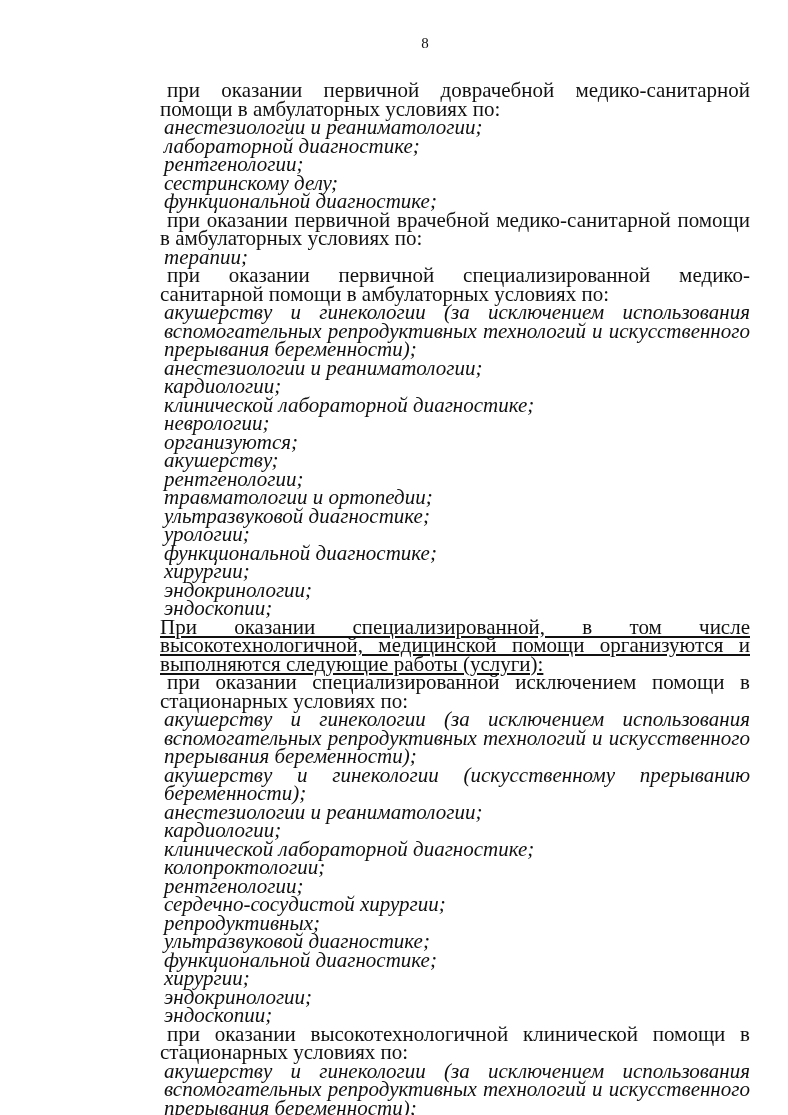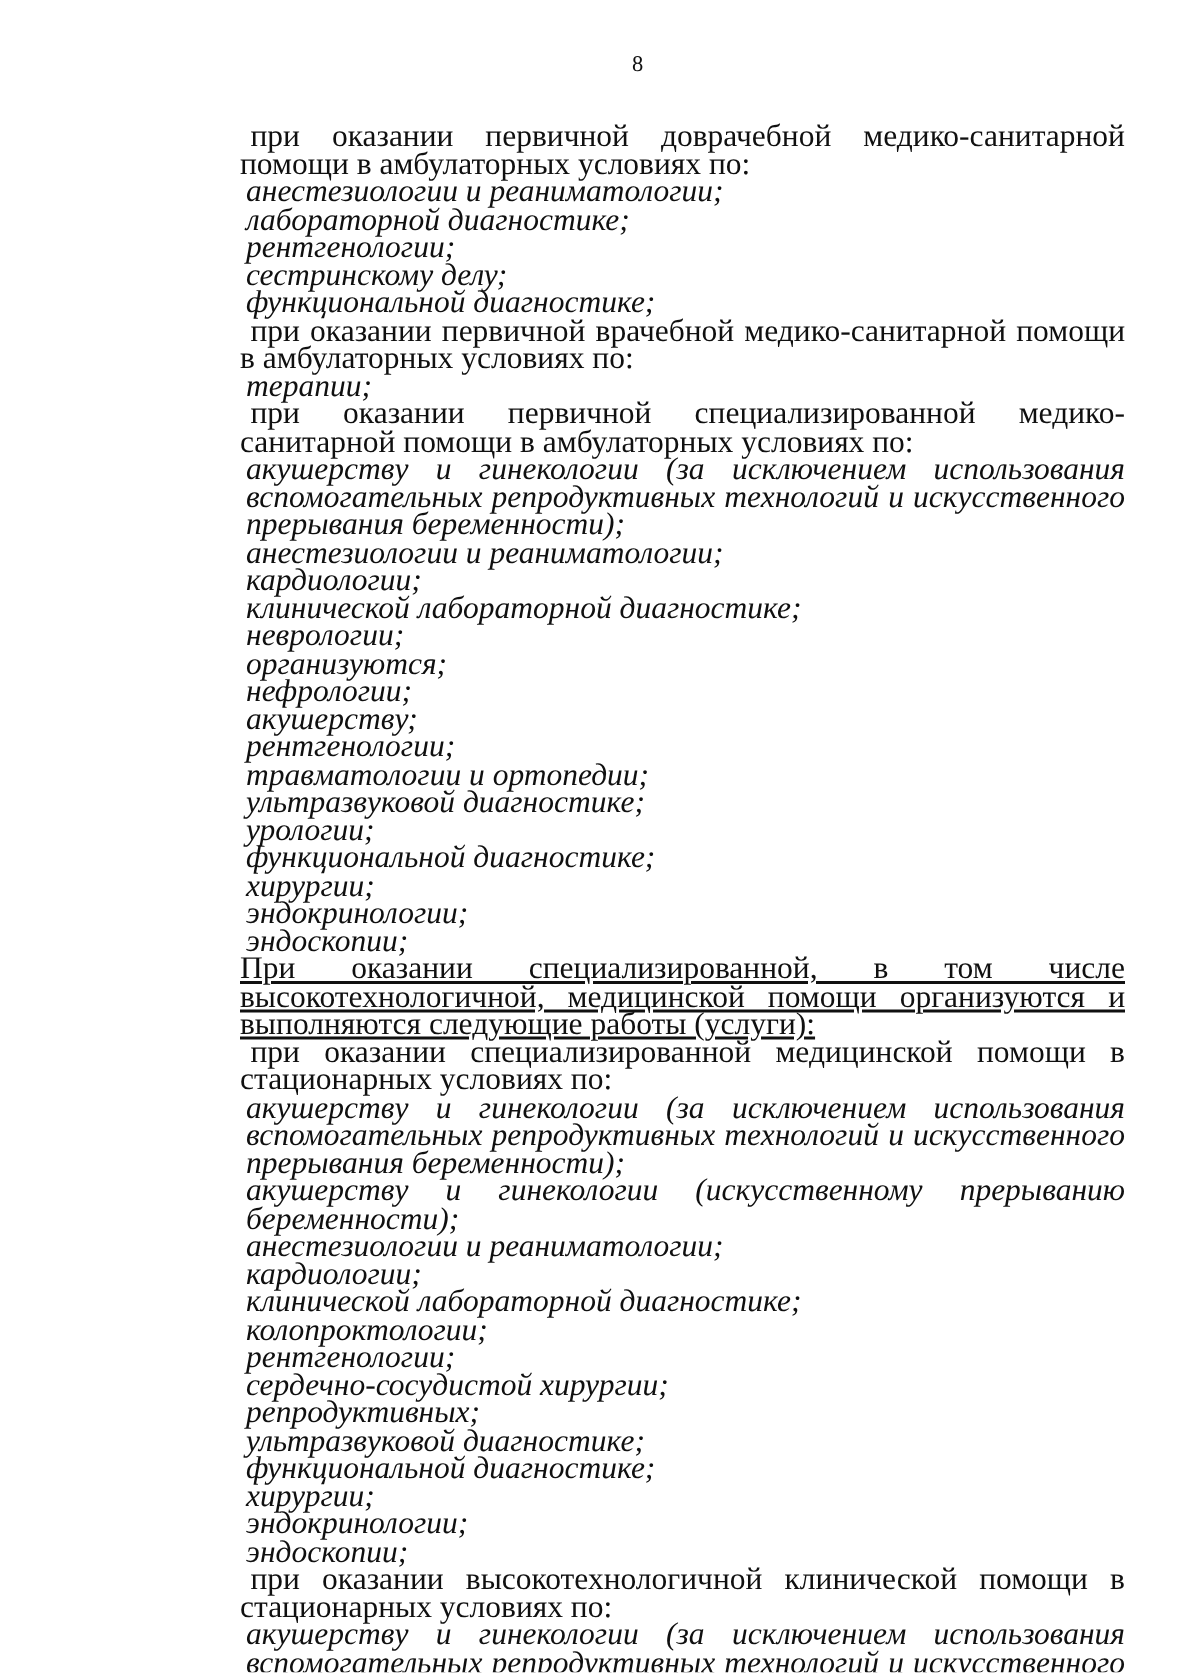--- a/index.html
+++ b/index.html
@@ -64,32 +64,31 @@
       <p class="item">функциональной диагностике;</p>
       <p class="clause">при оказании первичной врачебной медико-санитарной помощи в амбулаторных условиях по:</p>
       <p class="item">терапии;</p>
       <p class="clause">при оказании первичной специализированной медико-санитарной помощи в амбулаторных условиях по:</p>
       <p class="item">акушерству и гинекологии (за исключением использования вспомогательных репродуктивных технологий и искусственного прерывания беременности);</p>
       <p class="item">анестезиологии и реаниматологии;</p>
       <p class="item">кардиологии;</p>
       <p class="item">клинической лабораторной диагностике;</p>
       <p class="item">неврологии;</p>
       <p class="item">организуются;</p>
-      <p class="item">нефрологии;</p>
       <p class="item">акушерству;</p>
       <p class="item">рентгенологии;</p>
       <p class="item">травматологии и ортопедии;</p>
       <p class="item">ультразвуковой диагностике;</p>
       <p class="item">урологии;</p>
       <p class="item">функциональной диагностике;</p>
       <p class="item">хирургии;</p>
       <p class="item">эндокринологии;</p>
       <p class="item">эндоскопии;</p>
       <p class="section">При оказании специализированной, в том числе высокотехнологичной, медицинской помощи организуются и выполняются следующие работы (услуги):</p>
-      <p class="clause">при оказании специализированной медицинской помощи в стационарных условиях по:</p>
+      <p class="clause">при оказании специализированной исключением помощи в стационарных условиях по:</p>
       <p class="item">акушерству и гинекологии (за исключением использования вспомогательных репродуктивных технологий и искусственного прерывания беременности);</p>
       <p class="item">акушерству и гинекологии (искусственному прерыванию беременности);</p>
       <p class="item">анестезиологии и реаниматологии;</p>
       <p class="item">кардиологии;</p>
       <p class="item">клинической лабораторной диагностике;</p>
       <p class="item">колопроктологии;</p>
       <p class="item">рентгенологии;</p>
       <p class="item">сердечно-сосудистой хирургии;</p>
       <p class="item">репродуктивных;</p>
       <p class="item">ультразвуковой диагностике;</p>

